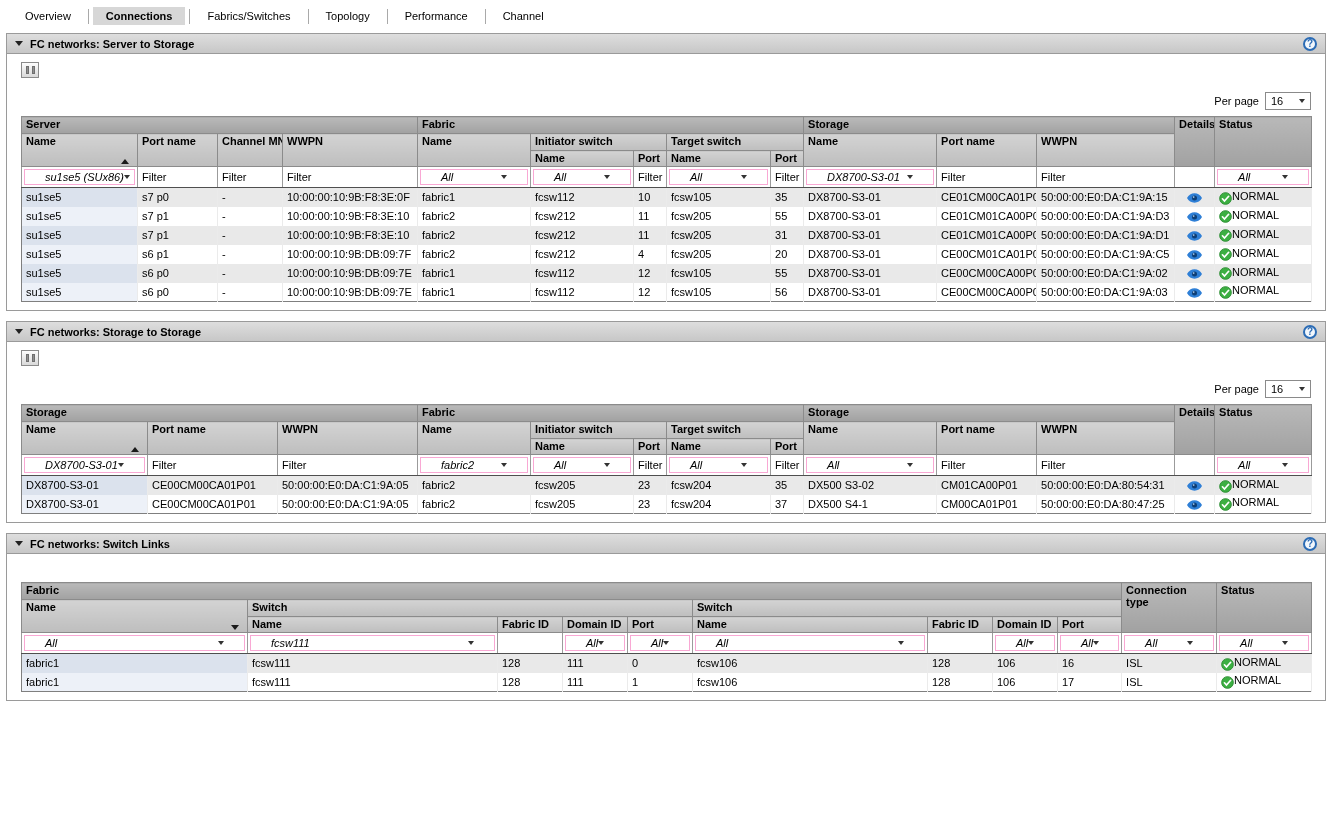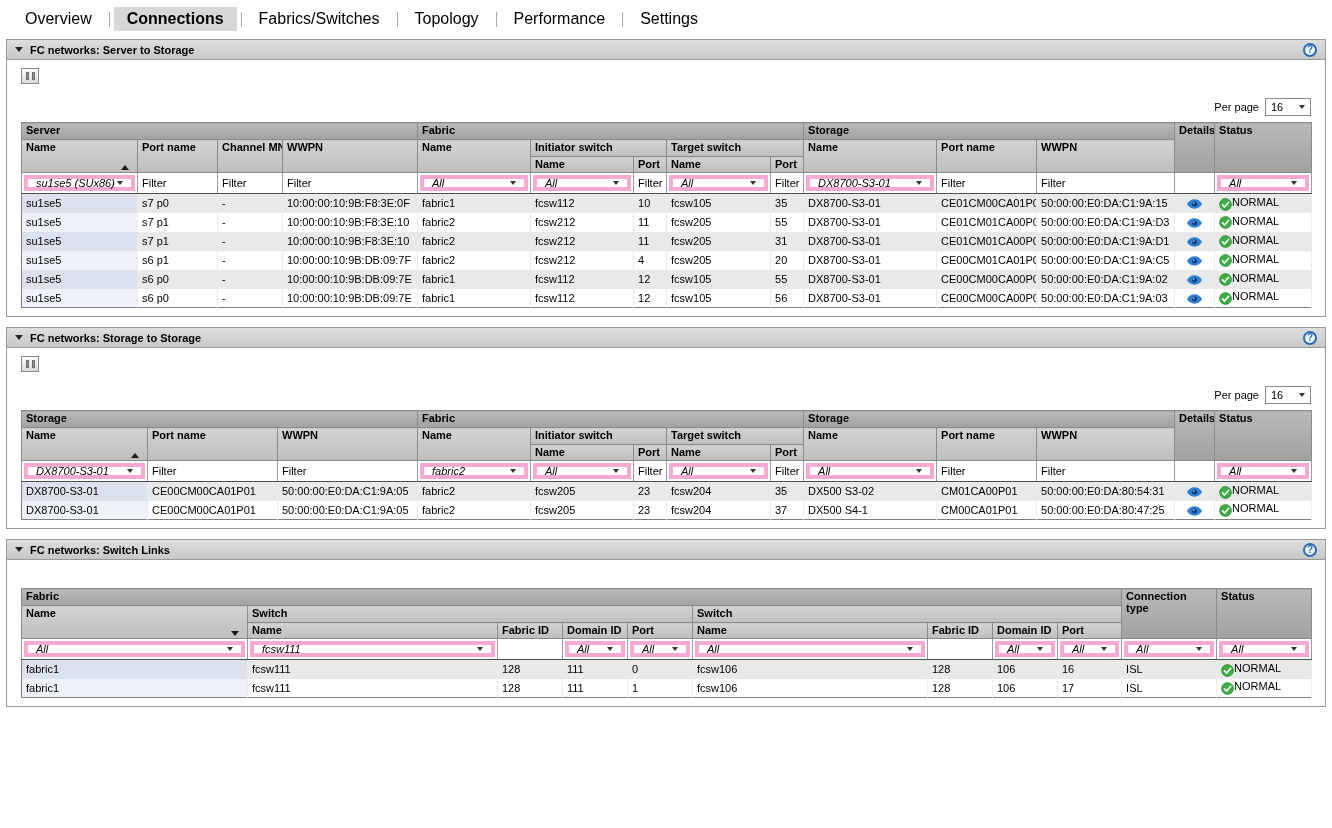--- a/index.html
+++ b/index.html
@@ -4,21 +4,21 @@
 <style>
   * { box-sizing: border-box; }
   html,body { margin:0; padding:0; }
   body {
     width:1332px; height:828px; background:#ffffff;
     font-family:"Liberation Sans", sans-serif; font-size:11px; color:#000;
     overflow:hidden;
   }
   
   .tabbar { display:flex; align-items:center; padding:7px 0 4px 12px; }
-  .tab { font-size:16px; padding:3px 13px; cursor:default; white-space:nowrap; }
+  .tab { font-size:11px; padding:3px 13px; cursor:default; white-space:nowrap; }
   .tab.active { background:#d7d7d7; font-weight:bold; }
   .tdiv { width:1px; height:15px; background:#a9a9a9; margin:0 4px; }
   
   .panel { margin:4px 6px 10px 6px; border:1px solid #9a9a9a; background:#fff; }
   .phdr {
     height:20px; display:flex; align-items:center; padding:0 8px;
     background:linear-gradient(#dedede,#c7c7c7);
     border-bottom:1px solid #9a9a9a; font-weight:bold;
   }
   .caret { width:0; height:0; border-left:4px solid transparent; border-right:4px solid transparent;
@@ -55,22 +55,22 @@
   .thf { display:flex; flex-direction:column; justify-content:space-between; height:30px; }
   .thf .lbl { align-self:flex-start; }
   .sort { width:0; height:0; border-left:4px solid transparent; border-right:4px solid transparent; align-self:flex-end; margin:0 4px 1px 0; }
   .sort.asc { border-bottom:5px solid #1a1a1a; }
   .sort.desc { border-top:5px solid #1a1a1a; }
   tr.frow td {
     background:#fff; border:1px solid #9b9b9b; border-top-color:#4f4f4f; border-bottom-color:#4f4f4f;
     height:21px; padding:1px 2px;
   }
   .fsel {
-    border:4px solid #f9a8d4; background:#fff; height:16px;
-    display:flex; align-items:center; justify-content:space-between; padding:0 8px;
+    border:1px solid #f9a8d4; background:#fff; height:16px;
+    display:flex; align-items:center; justify-content:space-between; padding:0 20px;
     font-style:italic;
   }
   .da { width:0; height:0; border-left:3.5px solid transparent; border-right:3.5px solid transparent; border-top:4px solid #333; }
   .ftxt { padding-left:2px; }
   tbody td { height:19px; border-right:1px solid rgba(0,0,0,0.08); }
   tr.odd td { background:#e9e9e9; }
   tr.even td { background:#ffffff; }
   tr.odd td.fc { background:#dbe2ed; }
   tr.even td.fc { background:#edf1f8; }
   td.dcell { text-align:center; }
@@ -88,21 +88,21 @@
   <div class="tab">Overview</div>
   <i class="tdiv"></i>
   <div class="tab active">Connections</div>
   <i class="tdiv"></i>
   <div class="tab">Fabrics/Switches</div>
   <i class="tdiv"></i>
   <div class="tab">Topology</div>
   <i class="tdiv"></i>
   <div class="tab">Performance</div>
   <i class="tdiv"></i>
-  <div class="tab">Settings</div>
+  <div class="tab">Channel</div>
 </div>
 
 <div class="panel">
   <div class="phdr">
     <i class="caret"></i>
     <span>FC networks: Server to Storage</span>
     <span class="help">?</span>
   </div>
   <div class="pbody">
     <span class="pausebtn">

